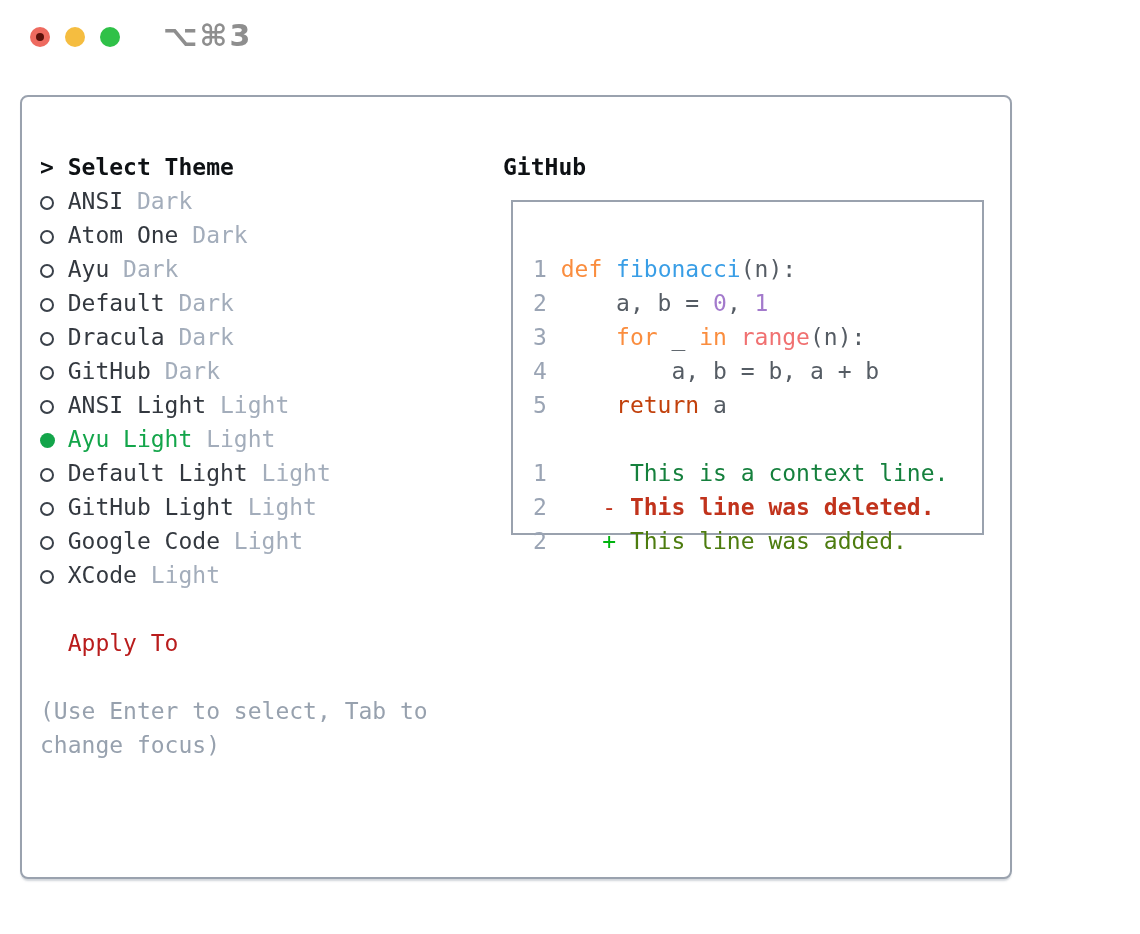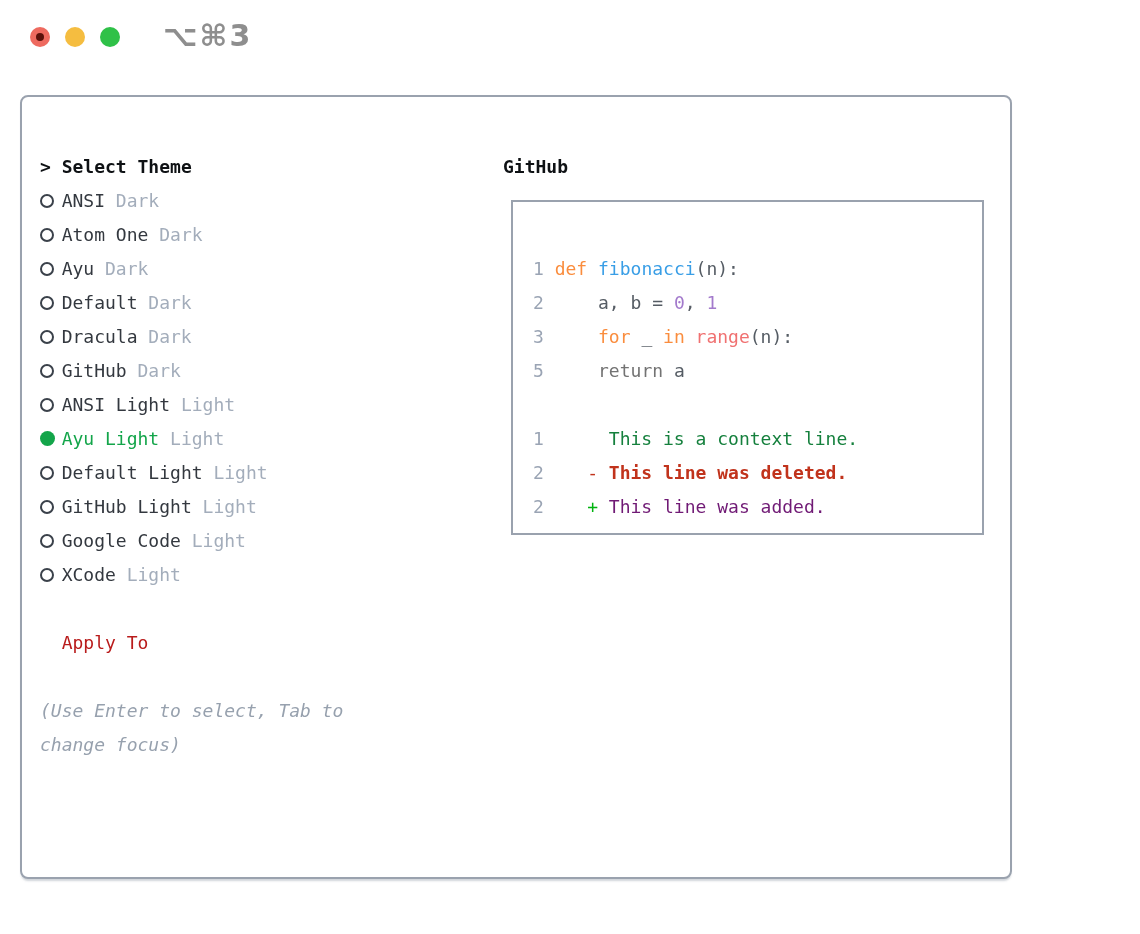--- a/index.html
+++ b/index.html
@@ -23,33 +23,33 @@
   
   .window{
     position:absolute;left:20px;top:95px;width:992px;height:784px;
     border:2px solid #9aa2ae;border-radius:8px;box-sizing:border-box;
     display:flex;padding:53px 0 0 18px;
     box-shadow:0 3px 2px -1px rgba(154,162,174,0.45);
     background:#ffffff;
   }
   .col-left{width:463px;flex:none;}
   .col-right{flex:1;}
-  .row{height:34px;line-height:34px;font-size:18px;white-space:pre;}
+  .row{height:34px;line-height:34px;font-size:23px;white-space:pre;}
   .spacer{height:34px;}
   
   .marker{display:inline-block;width:2ch;}
   .ring{display:inline-block;width:14px;height:14px;border:2px solid #3a414a;border-radius:50%;box-sizing:border-box;vertical-align:-1px;}
   .ring.dot{width:15px;height:15px;border:none;background:#13a54a;}
   .prompt{display:inline-block;width:2ch;font-weight:bold;color:#0e1114;}
   .hdr{font-weight:bold;color:#0e1114;}
   .tname{color:#33383f;}
   .tname.sel{color:#13a54a;}
   .tvariant{color:#a3adbb;margin-left:1ch;text-align:center;}
   .apply-hdr{color:#b91c1c;padding-left:2ch;}
-  .help-line{color:#97a1ae;font-style:italic;}
+  .help-line{color:#97a1ae;}
   
   .preview-hdr{padding-left:0;}
   .preview-box{
     margin-left:8px;margin-top:16px;width:473px;height:335px;
     border:2px solid #9aa2ae;box-sizing:border-box;
     padding:50px 0 0 20px;background:#ffffff;
   }
   .lnum{display:inline-block;width:2ch;color:#9aa4b4;}
   .dnum{display:inline-block;width:5ch;color:#9aa4b4;}
   .dmark{display:inline-block;width:2ch;}
@@ -102,25 +102,26 @@
     </div>
 
     <div class="col-right">
       <div class="row preview-hdr"><span class="hdr">GitHub</span></div>
 
       <div class="preview-box">
         <div id="code-lines">
             <div class="row"><span class="lnum">1</span><span style="color: rgb(250, 141, 62);">def</span><span style="color: rgb(85, 92, 100);"> </span><span style="color: rgb(57, 158, 230);">fibonacci</span><span style="color: rgb(85, 92, 100);">(n):</span></div>
             <div class="row"><span class="lnum">2</span><span style="color: rgb(85, 92, 100);">    a, b = </span><span style="color: rgb(163, 122, 204);">0</span><span style="color: rgb(85, 92, 100);">, </span><span style="color: rgb(163, 122, 204);">1</span></div>
             <div class="row"><span class="lnum">3</span><span style="color: rgb(85, 92, 100);">    </span><span style="color: rgb(250, 141, 62);">for</span><span style="color: rgb(85, 92, 100);"> _ </span><span style="color: rgb(250, 141, 62);">in</span><span style="color: rgb(85, 92, 100);"> </span><span style="color: rgb(240, 113, 113);">range</span><span style="color: rgb(85, 92, 100);">(n):</span></div>
-            <div class="row"><span class="lnum">5</span><span style="color: rgb(85, 92, 100);">    </span><span style="color: #737373;">return</span><span style="color: rgb(85, 92, 100);"> a</span></div>
+            <div class="row"><span class="lnum">4</span><span style="color: rgb(85, 92, 100);">        a, b = b, a + b</span></div>
+            <div class="row"><span class="lnum">5</span><span style="color: rgb(85, 92, 100);">    </span><span style="color: #c2410c;">return</span><span style="color: rgb(85, 92, 100);"> a</span></div>
           </div>
         <div class="spacer"></div>
         <div id="diff-lines">
             <div class="row"><span class="dnum">1</span><span class="dmark" style="color: rgb(143, 153, 166);"> </span><span style="color: #15803d;">This is a context line.</span></div>
             <div class="row"><span class="dnum">2</span><span class="dmark" style="color: rgb(193, 51, 28);">-</span><span style="color: rgb(193, 51, 28); font-weight: bold;">This line was deleted.</span></div>
-            <div class="row"><span class="dnum">2</span><span class="dmark" style="color: rgb(0, 179, 15);">+</span><span style="color: #701a75;">This line was added.</span></div>
+            <div class="row"><span class="dnum">2</span><span class="dmark" style="color: rgb(0, 179, 15);">+</span><span style="color: #4d7c0f;">This line was added.</span></div>
           </div>
       </div>
     </div>
 
   </div>
 </div>
 
 </body></html>

